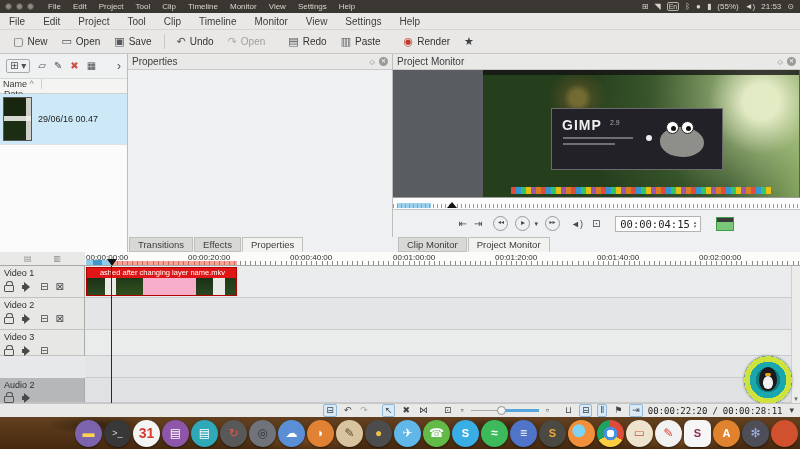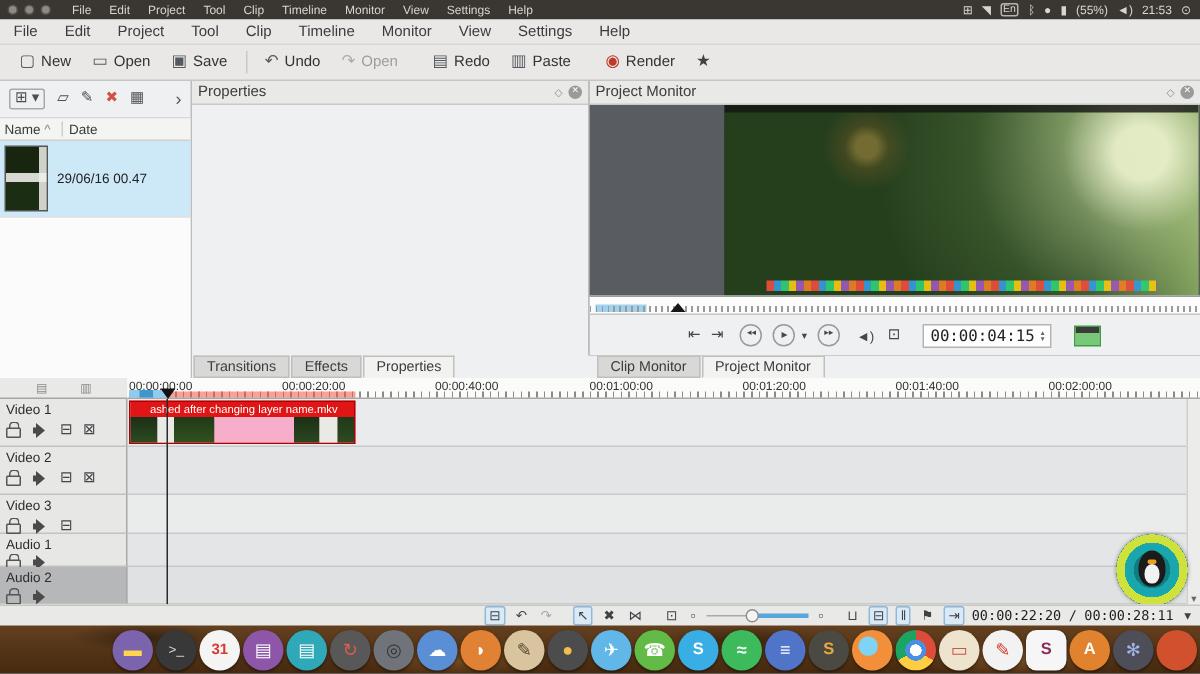--- a/index.html
+++ b/index.html
@@ -24,21 +24,21 @@
   
   .panel{position:absolute;background:#eff0f1;border-right:1px solid #bdbdbc;box-sizing:border-box;}
   .phead{height:16px;background:#e9e9e8;border-bottom:1px solid #c9c9c7;display:flex;align-items:center;
     font-size:10px;color:#3c3c3c;padding:0 4px;box-sizing:border-box;}
   .ph-title{flex:1;}
   .ph-float{font-size:7px;color:#8a8a8a;margin-right:4px;}
   .ph-close{width:9px;height:9px;border-radius:50%;background:#9a9a98;color:#fff;font-size:6px;line-height:9px;text-align:center;}
   
   .bin-tools{display:flex;align-items:center;gap:8px;padding:5px 6px;font-size:10px;color:#4d5154;border-bottom:1px solid #d8d8d6;}
   .bin-tool{line-height:1;}
-  .bin-cols{display:flex;font-size:9px;background:#f4f4f3;border-bottom:1px solid #cfcfce;height:14px;align-items:center;}
+  .bin-cols{display:flex;font-size:9px;background:#f4f4f3;border-bottom:1px solid #cfcfce;height:14px;flex-direction:column;}
   .bin-col-name{width:38px;padding-left:3px;border-right:1px solid #cfcfce;}
   .bin-col-date{padding-left:4px;}
   .bin-row{position:relative;height:50px;background:#cde9f8;border-bottom:1px solid #dfe0e1;}
   .bin-thumb{position:absolute;left:3px;top:3px;width:29px;height:44px;
     background:linear-gradient(#18260f 0 42%,#d8d8d2 42% 55%,#1b2d12 55% 100%);border:1px solid #555;box-sizing:border-box;}
   .bin-thumb::after{content:"";position:absolute;right:0;top:0;width:5px;height:100%;background:rgba(240,240,235,.85);}
   .bin-date{position:absolute;left:38px;top:20px;font-size:9px;color:#222;}
   .bin-rest{background:#fbfbfb;height:140px;}
   
   .prop-row{display:flex;align-items:center;gap:6px;padding:8px 8px 0 8px;font-size:9.5px;color:#333;}
@@ -280,20 +280,35 @@
   <div class="panel" style="left:393px;top:54px;width:407px;height:183px;border-right:none;background:#595d61;">
     <div class="phead">
       <span class="ph-title">Project Monitor</span>
       <span class="ph-float">◇</span>
       <span class="ph-close">✕</span>
     </div>
   </div>
 
   <div class="video">
     <div class="video-topbar"></div>
+    <div class="splash">
+      <span class="splash-title">GIMP</span>
+      <span class="splash-ver">2.9</span>
+      <span class="splash-line" style="top:28px;width:70px;"></span>
+      <span class="splash-line" style="top:34px;width:52px;"></span>
+      <span class="wilber">
+        <span class="eye" style="left:6px;">
+            <span class="pupil"></span>
+          </span>
+        <span class="eye" style="left:21px;">
+            <span class="pupil"></span>
+          </span>
+        <span class="wdot"></span>
+      </span>
+    </div>
     <div class="video-dock"></div>
   </div>
 
   <div class="mon-ruler">
     <span class="mon-zone"></span>
     <span class="mon-ticks"></span>
     <span class="mon-marker"></span>
   </div>
 
   <div class="transport">
@@ -363,27 +378,20 @@
         <span class="tg">⊟</span>
         <span class="tg">⊠</span>
       </div>
     </div>
     <div class="thead" style="top:64px;height:26px;">
       <div class="tname">Video 3</div>
       <div class="ticons">
         <span class="ti ti-lock"></span>
         <span class="ti ti-spk"></span>
         <span class="tg">⊟</span>
-      </div>
-    </div>
-    <div class="thead" style="top:90px;height:22px;">
-      <div class="tname">Audio 1</div>
-      <div class="ticons" style="margin-top:1px;">
-        <span class="ti ti-lock"></span>
-        <span class="ti ti-spk"></span>
       </div>
     </div>
     <div class="thead" style="top:112px;height:25px;background:#b6b7b8;">
       <div class="tname">Audio 2</div>
       <div class="ticons" style="margin-top:2px;">
         <span class="ti ti-lock"></span>
         <span class="ti ti-spk"></span>
       </div>
     </div>
 
@@ -431,21 +439,21 @@
       <span class="sb-ico" style="background: rgb(217, 233, 246); border: 1px solid rgb(143, 184, 218); border-radius: 2px;">⇥</span>
     <span class="sb-tc">00:00:22:20</span>
     <span class="sb-tc">/</span>
     <span class="sb-tc">00:00:28:11</span>
     <span class="sb-ico">▾</span>
   </div>
 
   <div class="dock">
     <span class="dicon" style="background: rgb(123, 100, 173); color: rgb(255, 212, 79);">▬</span>
       <span class="dicon" style="background: rgb(56, 56, 56); color: rgb(222, 222, 222); font-size: 9px;">&gt;_</span>
-      <span class="dicon" style="background: rgb(244, 244, 244); color: rgb(214, 59, 47); font-size: 10px; font-weight: bold; text-align: right;">31</span>
+      <span class="dicon" style="background: rgb(244, 244, 244); color: rgb(214, 59, 47); font-size: 14px; font-weight: bold; text-align: right;">31</span>
       <span class="dicon" style="background: rgb(141, 86, 168); color: rgb(255, 255, 255);">▤</span>
       <span class="dicon" style="background: rgb(47, 168, 184); color: rgb(255, 255, 255);">▤</span>
       <span class="dicon" style="background: rgb(88, 88, 88); color: rgb(224, 90, 78);">↻</span>
       <span class="dicon" style="background: rgb(112, 116, 122); color: rgb(46, 51, 56);">◎</span>
       <span class="dicon" style="background: rgb(90, 143, 214); color: rgb(255, 255, 255);">☁</span>
       <span class="dicon" style="background: rgb(224, 129, 52); color: rgb(255, 255, 255);">◗</span>
       <span class="dicon" style="background: rgb(216, 196, 158); color: rgb(90, 70, 48);">✎</span>
       <span class="dicon" style="background: rgb(76, 76, 76); color: rgb(240, 192, 74);">●</span>
       <span class="dicon" style="background: rgb(97, 184, 232); color: rgb(255, 255, 255);">✈</span>
       <span class="dicon" style="background: rgb(98, 187, 70); color: rgb(255, 255, 255);">☎</span>

